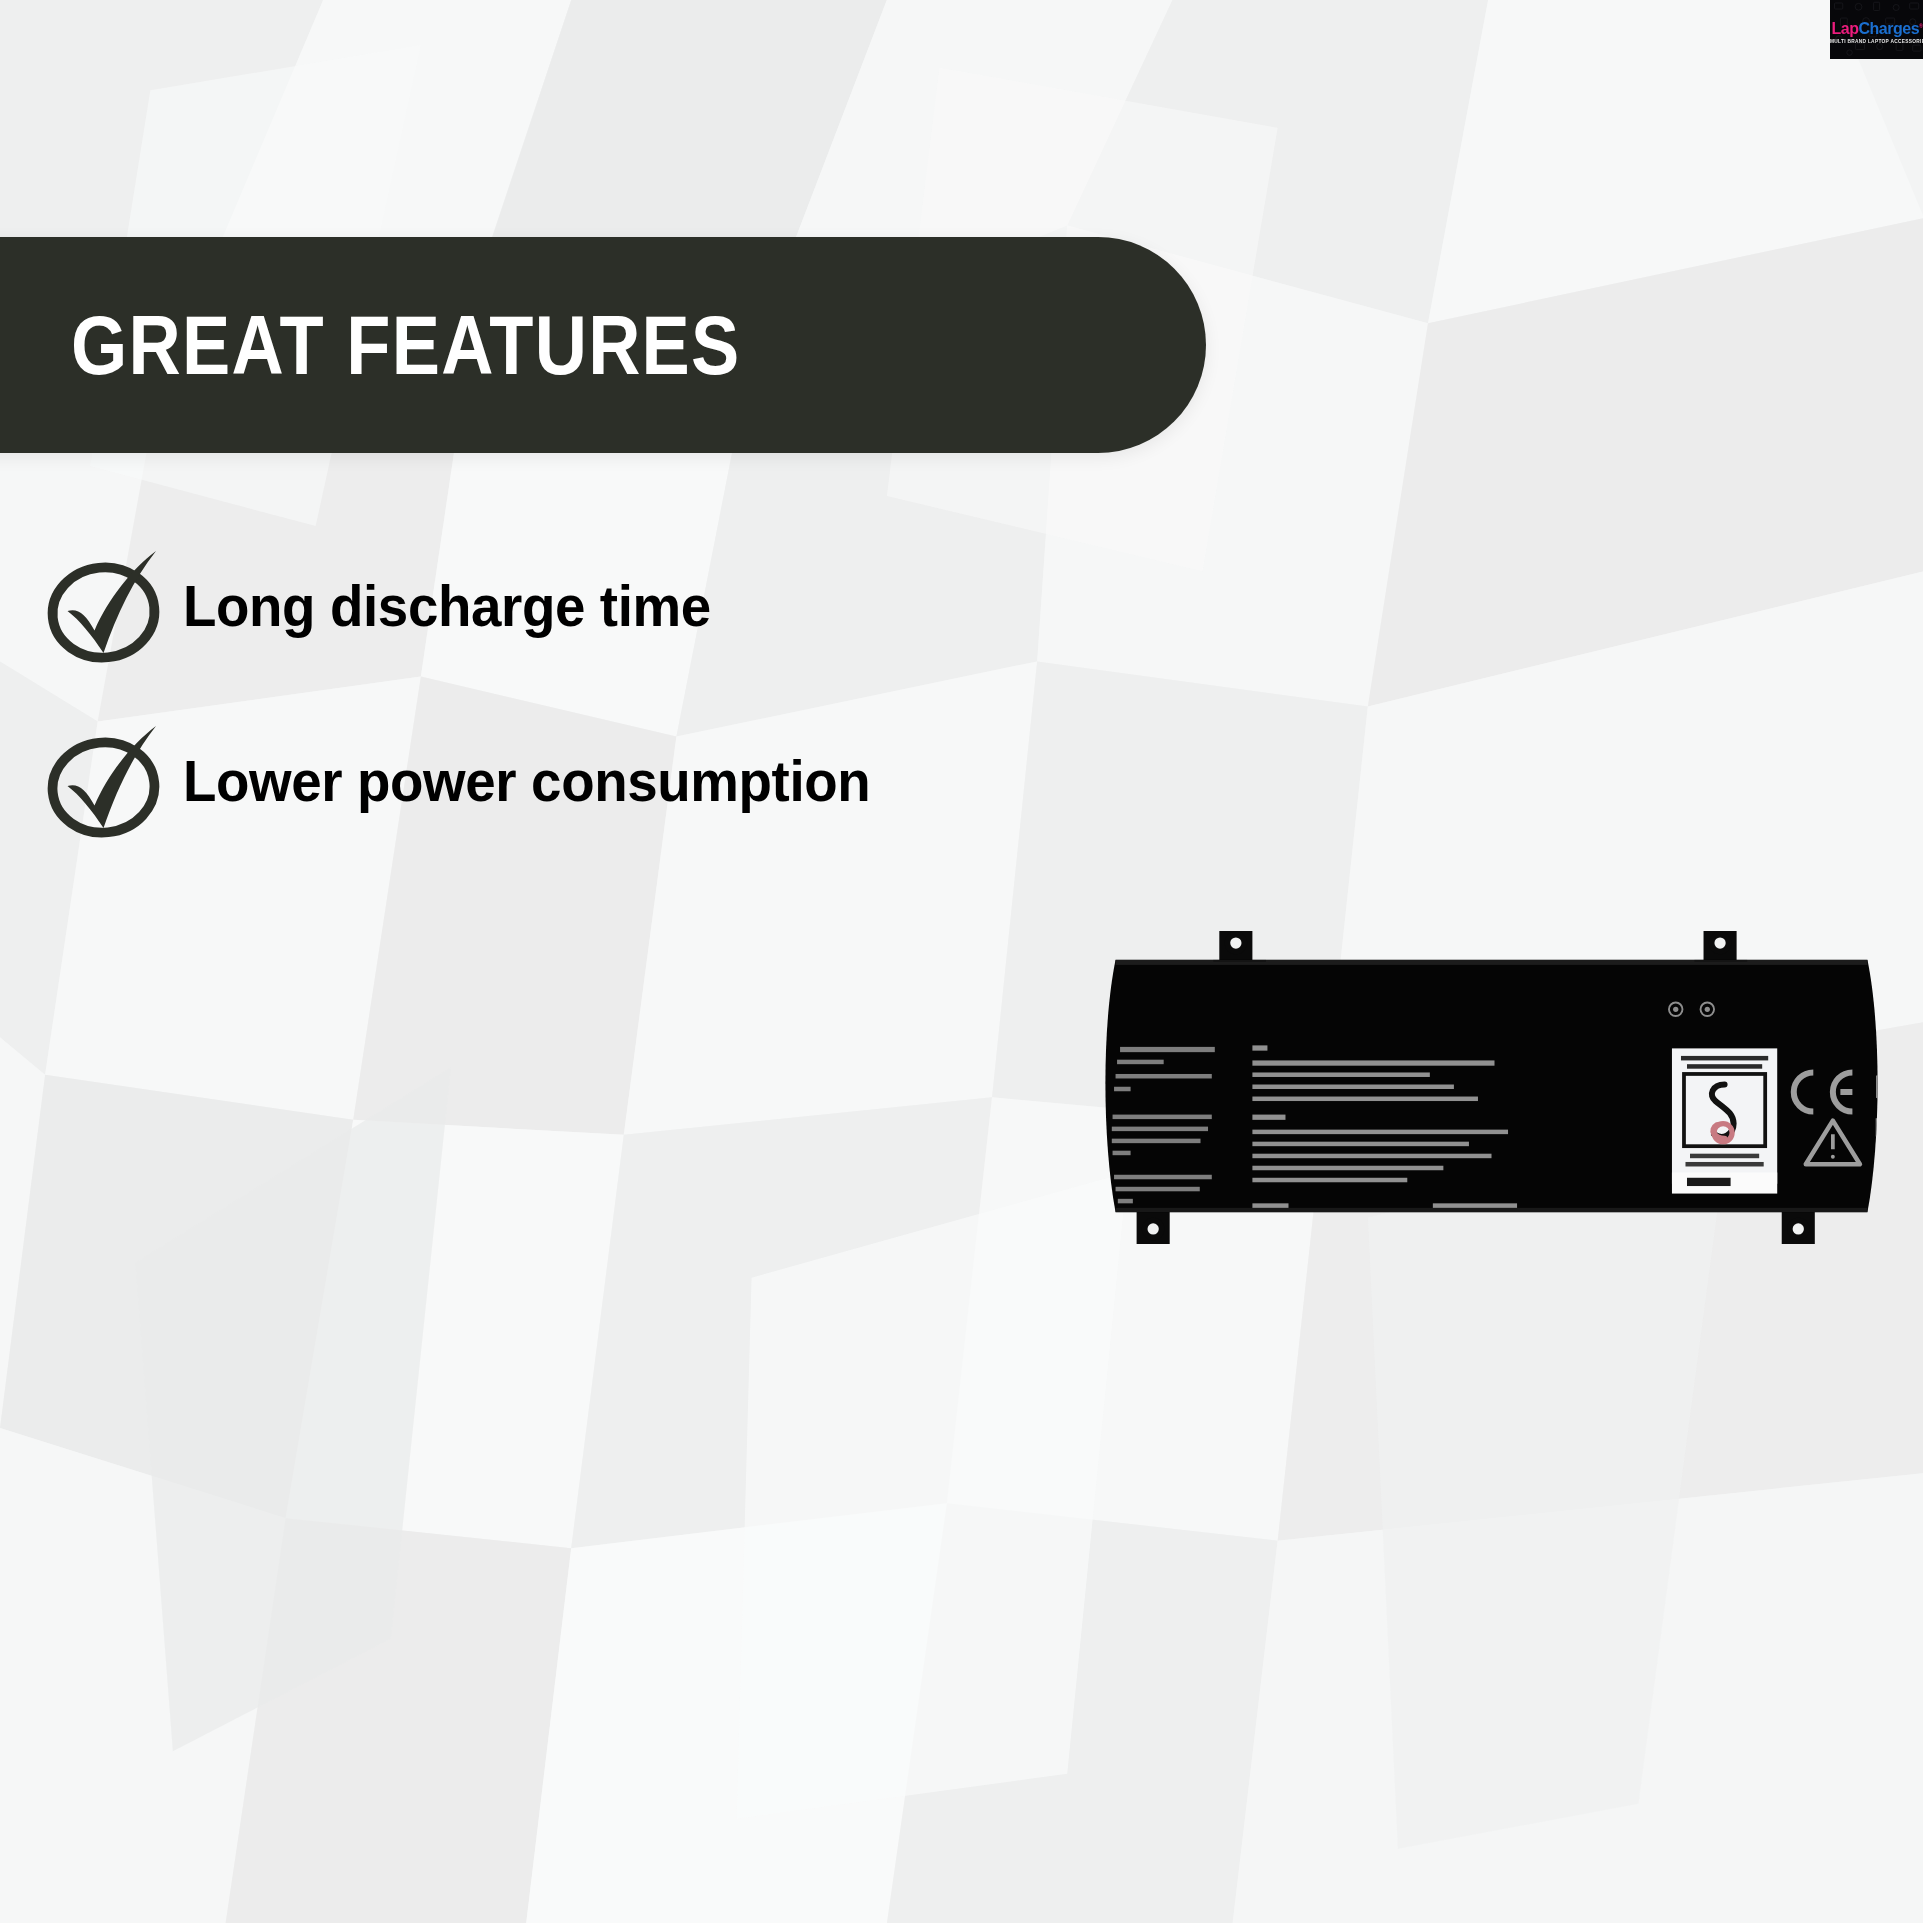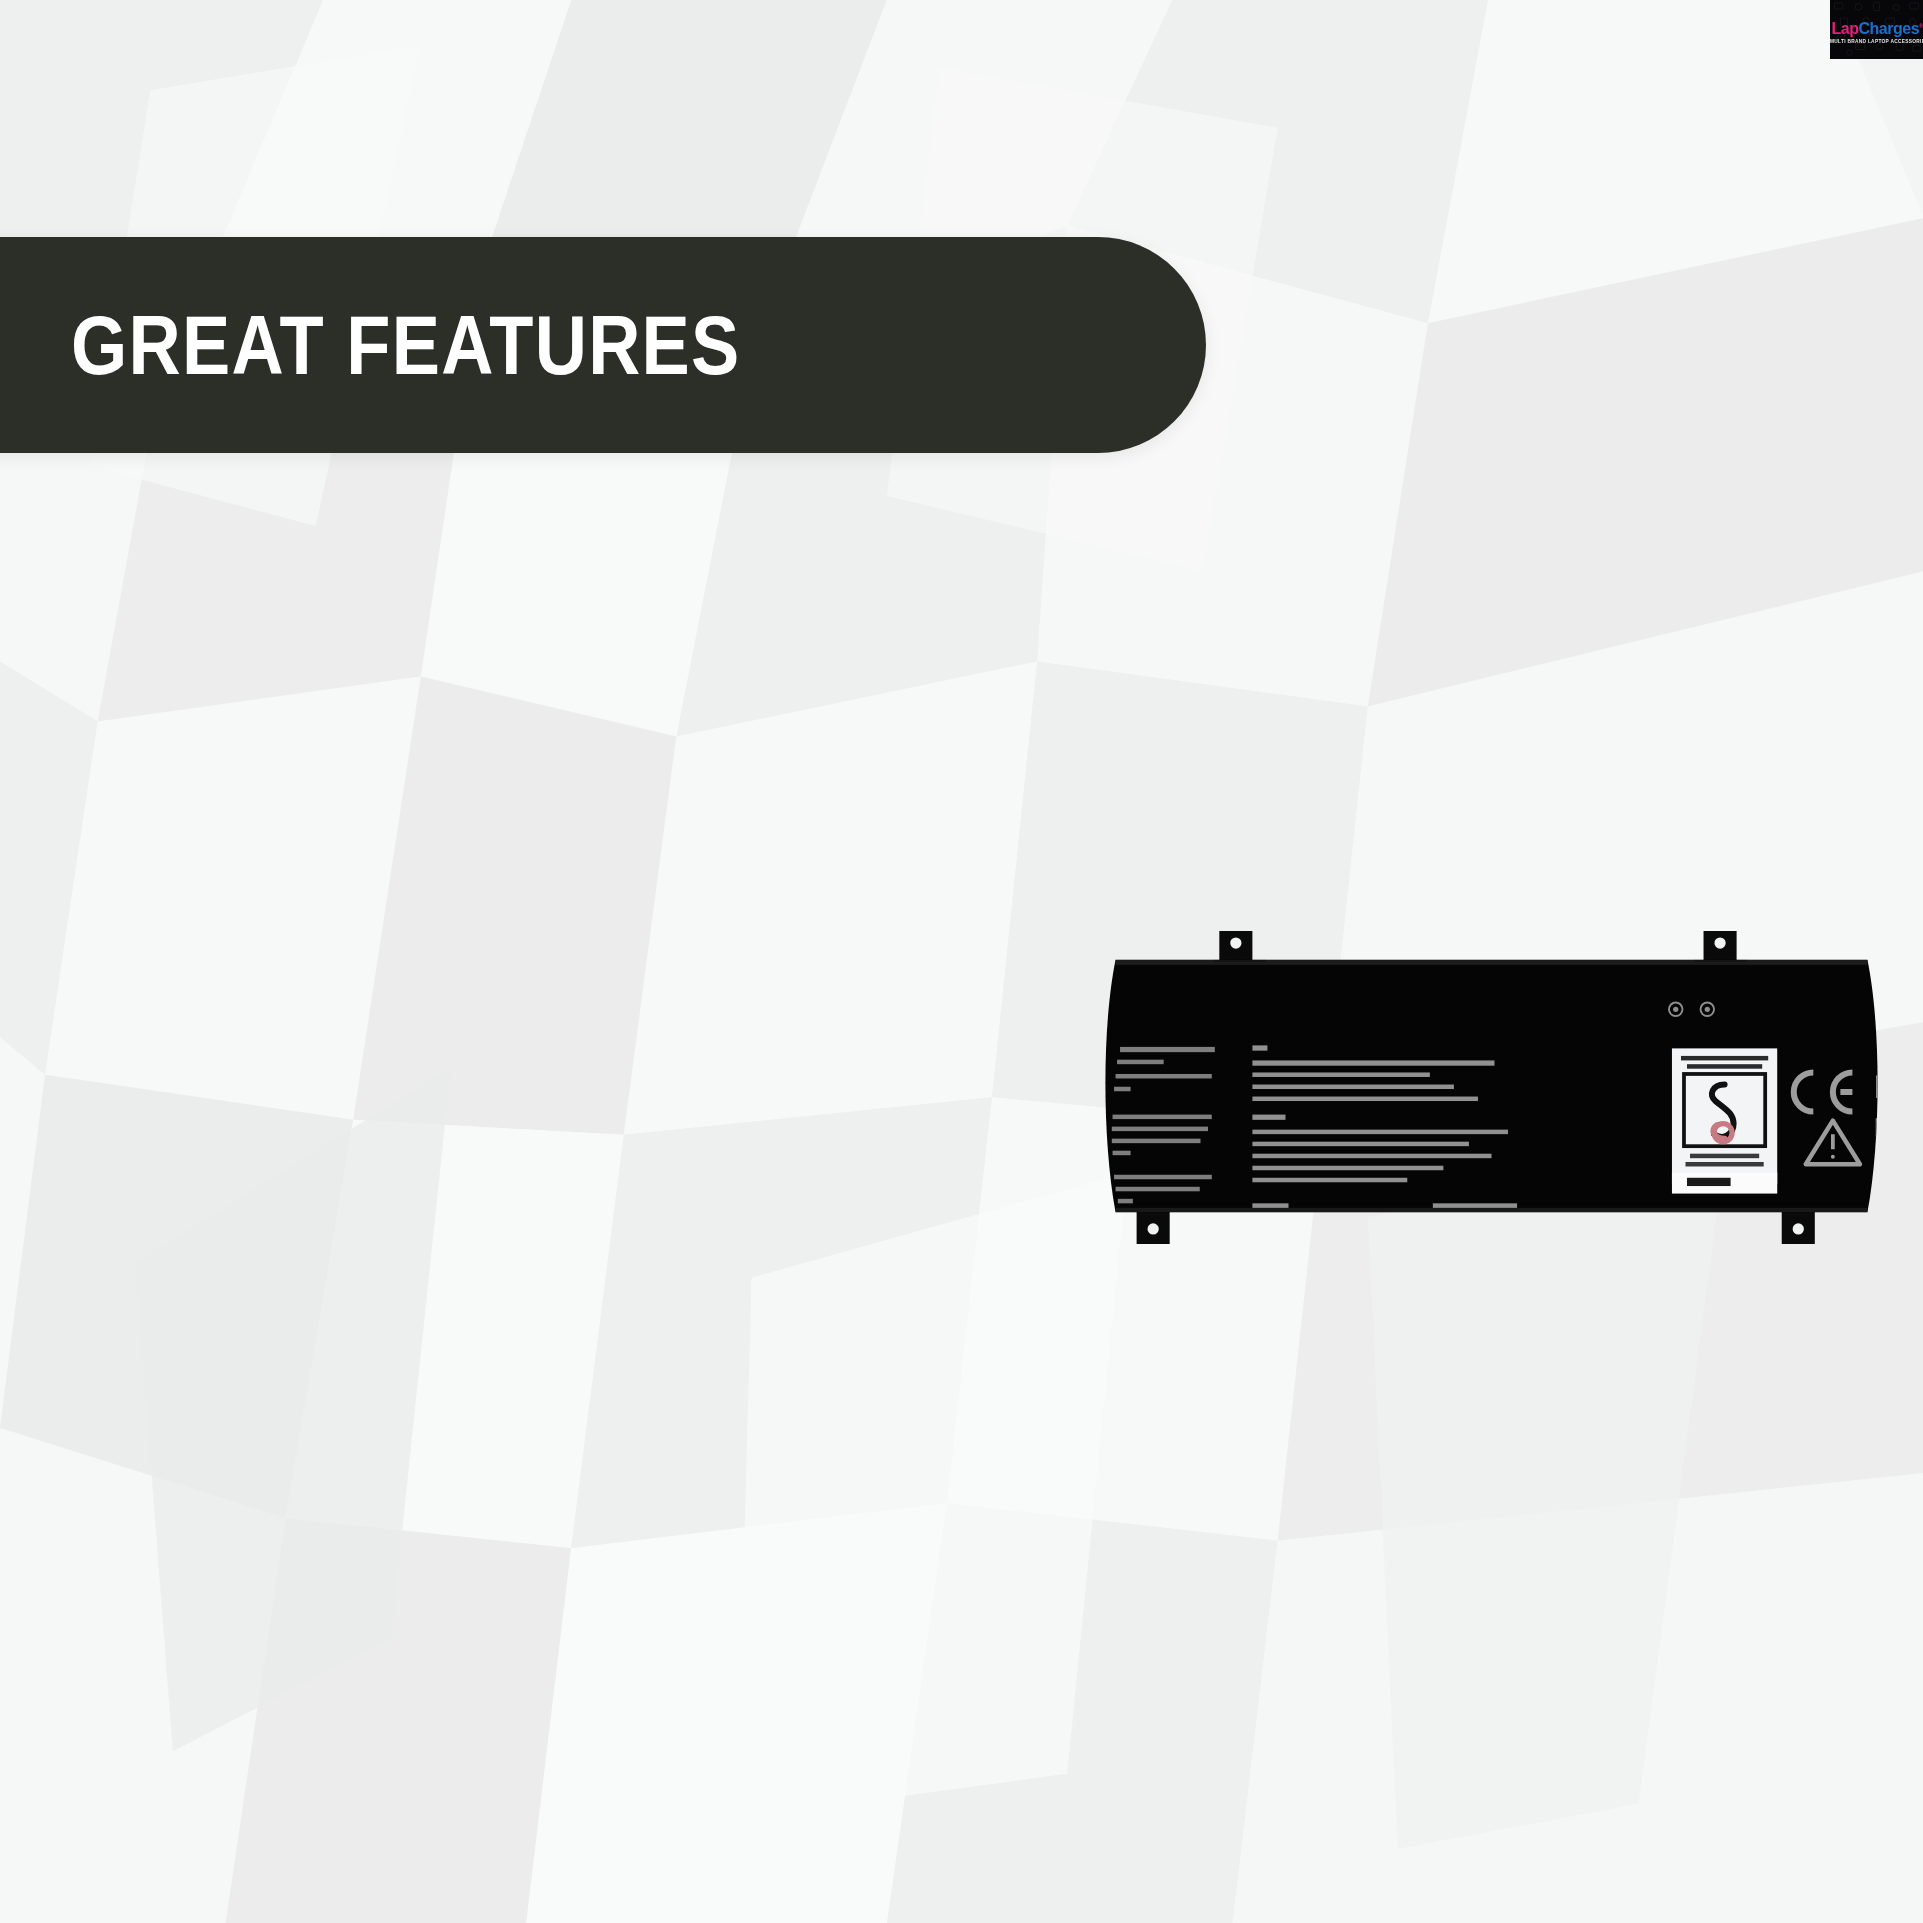--- a/index.html
+++ b/index.html
@@ -228,21 +228,39 @@
       <div class="logo-tagline">MULTI BRAND LAPTOP ACCESSORIES STORE</div>
     </div>
   </div>
 
   <div id="headline-banner">
     <div id="headline-text">GREAT FEATURES</div>
   </div>
 
   <div id="feature-list">
 
-
+    <div class="feature-row">
+      <div class="feature-check">
+        <svg viewBox="0 0 180 180">
+          <ellipse cx="86" cy="98" rx="68" ry="60" fill="none" stroke="#2c2f28" stroke-width="13" transform="rotate(-6 86 98)"></ellipse>
+          <path d="M38 96 C52 92 62 100 74 122 C92 80 124 40 156 16 C126 54 104 100 86 152 C70 128 54 108 38 96 Z" fill="#2c2f28"></path>
+        </svg>
+      </div>
+      <div class="feature-label">Long discharge time</div>
+    </div>
+
+    <div class="feature-row">
+      <div class="feature-check">
+        <svg viewBox="0 0 180 180">
+          <ellipse cx="86" cy="98" rx="68" ry="60" fill="none" stroke="#2c2f28" stroke-width="13" transform="rotate(-6 86 98)"></ellipse>
+          <path d="M38 96 C52 92 62 100 74 122 C92 80 124 40 156 16 C126 54 104 100 86 152 C70 128 54 108 38 96 Z" fill="#2c2f28"></path>
+        </svg>
+      </div>
+      <div class="feature-label">Lower power consumption</div>
+    </div>
 
 
 
   </div>
 
   <div id="battery-photo">
     <svg viewBox="0 0 1060 460" preserveAspectRatio="none">
       <defs>
         <clipPath id="clipBody">
           <path d="M30 62 C12 150 12 300 30 398 L1030 398 C1048 300 1048 150 1030 62 Z"></path>

